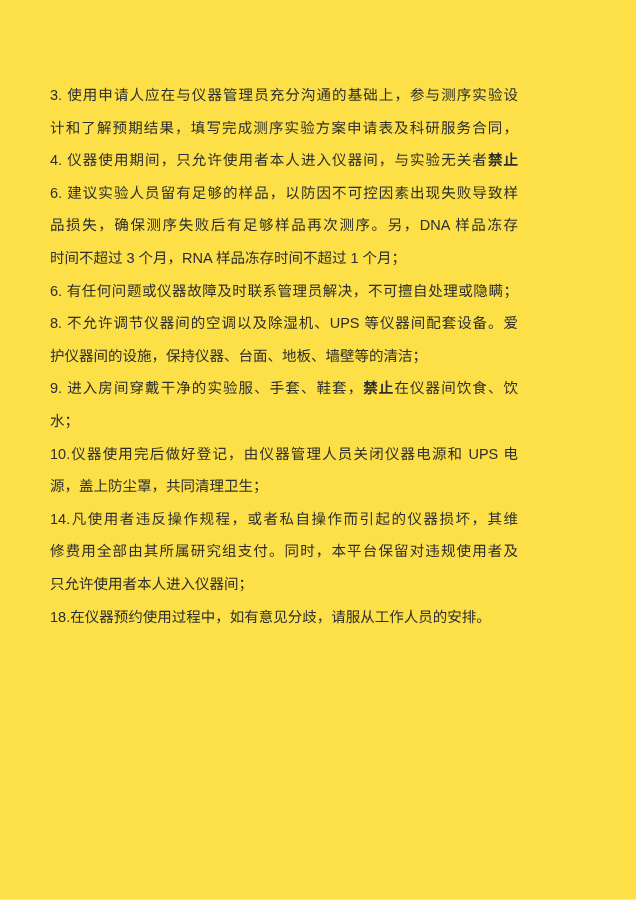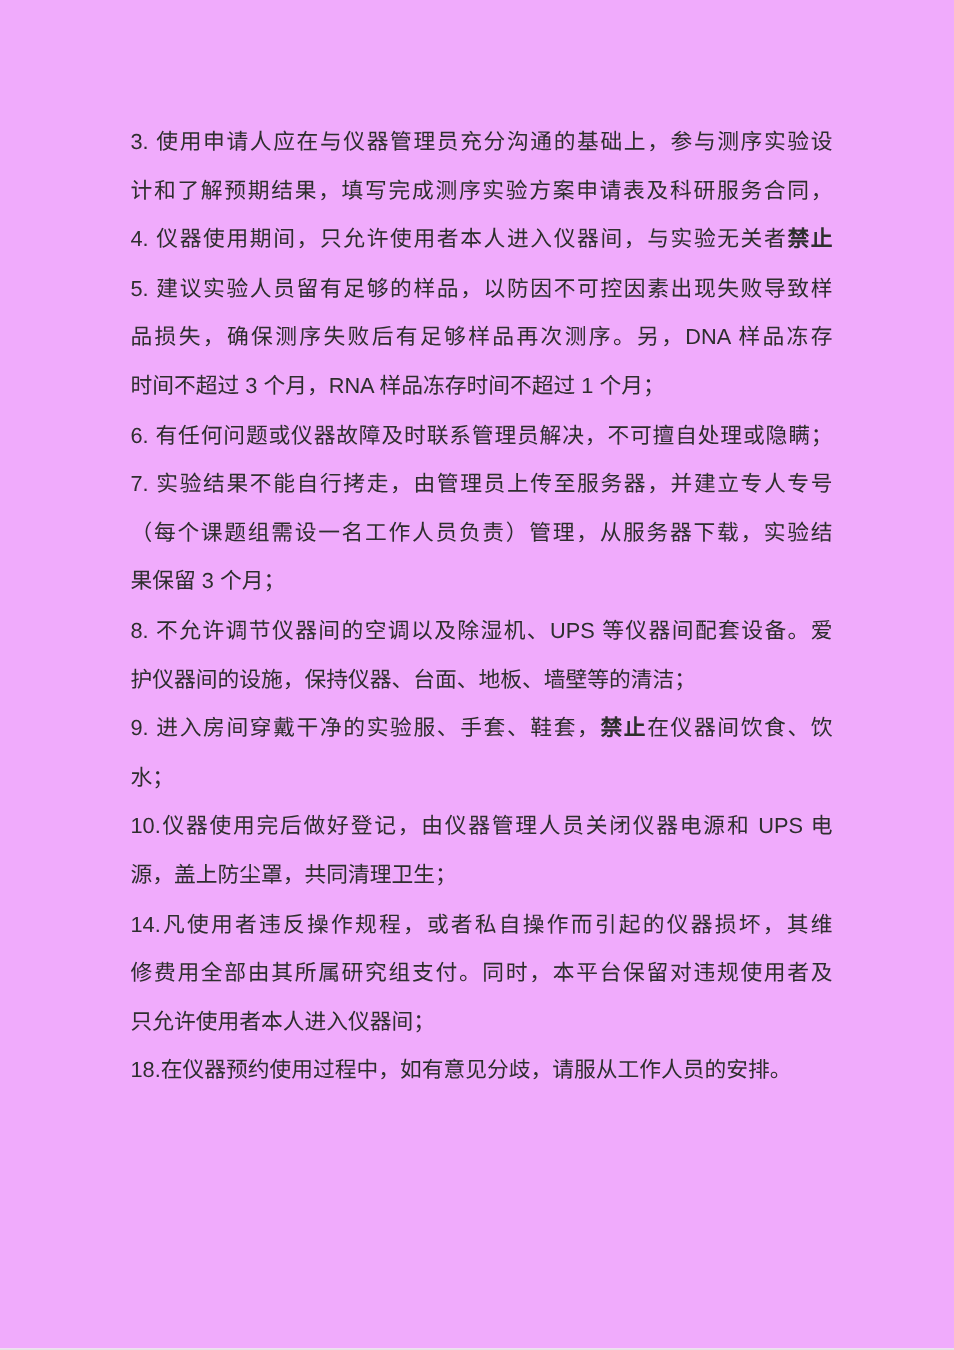--- a/index.html
+++ b/index.html
@@ -12,22 +12,22 @@
     box-sizing: border-box;
     background: #ffffff;
     font-family: "Liberation Sans", sans-serif;
     overflow: hidden;
     border-bottom: 1px solid #e4e4e4;
   }
   .page {
     box-sizing: border-box;
     width: 636px;
     height: 899px;
-    padding: 79px 81px 0 87px;
-    background: #f0abfc;
+    padding: 79px 81px 0 50px;
+    background: #fde047;
   }
   .rules {
     width: 468px;
     color: #2e2e2e;
     font-size: 14.5px;
     line-height: 32.6px;
   }
   .paragraph {
     margin: 0;
   }
@@ -48,31 +48,26 @@
 <main class="page">
   <div class="rules" style="color: rgb(46, 46, 46);">
       <div class="paragraph">
         <div class="line just"><span>3. 使用申请人应在与仪器管理员充分沟通的基础上，参与测序实验设</span></div>
         <div class="line just"><span>计和了解预期结果，填写完成测序实验方案申请表及科研服务合同，</span></div>
       </div>
       <div class="paragraph">
         <div class="line just"><span>4. 仪器使用期间，只允许使用者本人进入仪器间，与实验无关者</span><span class="b">禁止</span></div>
       </div>
       <div class="paragraph">
-        <div class="line just"><span>5. 建议实验人员留有足够的样品，以防因不可控因素出现失败导致样</span></div>
+        <div class="line just"><span>6. 建议实验人员留有足够的样品，以防因不可控因素出现失败导致样</span></div>
         <div class="line just"><span>品损失，确保测序失败后有足够样品再次测序。另，DNA 样品冻存</span></div>
         <div class="line"><span>时间不超过 3 个月，RNA 样品冻存时间不超过 1 个月；</span></div>
       </div>
       <div class="paragraph">
         <div class="line just"><span>6. 有任何问题或仪器故障及时联系管理员解决，不可擅自处理或隐瞒；</span></div>
-      </div>
-      <div class="paragraph">
-        <div class="line just"><span>7. 实验结果不能自行拷走，由管理员上传至服务器，并建立专人专号</span></div>
-        <div class="line just"><span>（每个课题组需设一名工作人员负责）管理，从服务器下载，实验结</span></div>
-        <div class="line"><span>果保留 3 个月；</span></div>
       </div>
       <div class="paragraph">
         <div class="line just"><span>8. 不允许调节仪器间的空调以及除湿机、UPS 等仪器间配套设备。爱</span></div>
         <div class="line"><span>护仪器间的设施，保持仪器、台面、地板、墙壁等的清洁；</span></div>
       </div>
       <div class="paragraph">
         <div class="line just"><span>9. 进入房间穿戴干净的实验服、手套、鞋套，</span><span class="b">禁止</span><span>在仪器间饮食、饮</span></div>
         <div class="line"><span>水；</span></div>
       </div>
       <div class="paragraph">

